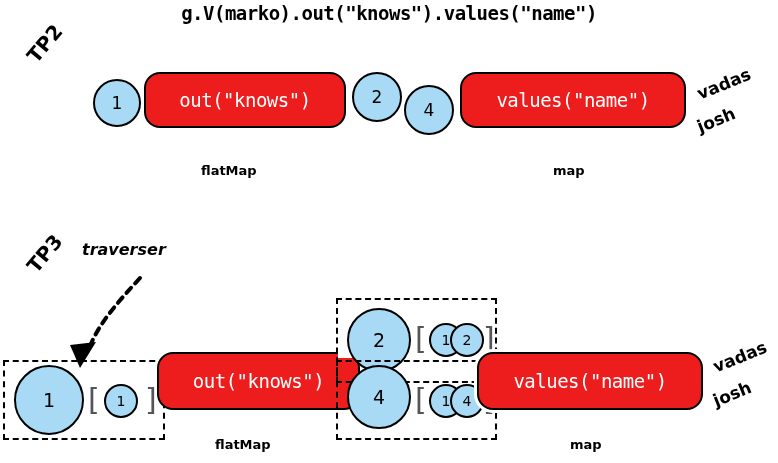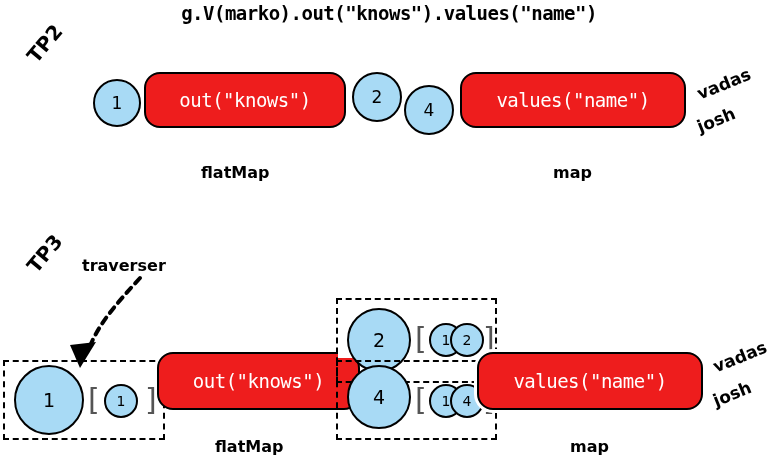--- a/index.html
+++ b/index.html
@@ -106,21 +106,21 @@
     font-family: "DejaVu Sans", "Liberation Sans", sans-serif;
     font-weight: bold;
     color: #000000;
     white-space: nowrap;
     text-shadow:
       -1.5px -1.5px 0 #fff, 1.5px -1.5px 0 #fff,
       -1.5px  1.5px 0 #fff, 1.5px  1.5px 0 #fff,
       -1.5px 0 0 #fff, 1.5px 0 0 #fff,
       0 -1.5px 0 #fff, 0 1.5px 0 #fff;
   }
-  .lbl-step { font-size: 16px; }
+  .lbl-step { font-size: 13px; }
   .lbl-tp   { font-size: 20px; transform: rotate(-50deg); transform-origin: left top; }
   .lbl-out  { font-size: 17px; transform: rotate(-22deg); transform-origin: left top; }
   .lbl-trav { font-size: 16px; }
 
   svg.arrow { position: absolute; overflow: visible; }
 </style>
 </head>
 <body>
 
 <div class="stage">
@@ -148,21 +148,21 @@
   </div>
 
   <div class="olabel lbl-out" style="left:694px; top:85px;">vadas</div>
   <div class="olabel lbl-out" style="left:694px; top:118px;">josh</div>
 
   <div class="olabel lbl-step" style="left:201px; top:163px;">flatMap</div>
   <div class="olabel lbl-step" style="left:553px; top:163px;">map</div>
 
   <div class="olabel lbl-tp" style="left:22px; top:262px;">TP3</div>
 
-  <div class="olabel lbl-trav" style="left:82px; top:256px;">traverser</div>
+  <div class="olabel lbl-trav" style="left:82px; top:240px;font-style:italic;">traverser</div>
 
   <svg class="arrow" style="left:0px; top:250px; width:200px; height:120px;" viewBox="0 0 200 120">
     <path d="M 140 28 C 118 52, 100 72, 90 96" stroke="#000" stroke-width="4" fill="none" stroke-dasharray="7 6" stroke-linecap="round"></path>
     <polygon points="80,118 96,92 70,95" fill="#000000"></polygon>
   </svg>
 
   <div class="tbox" style="left:3px; top:360px; width:162px; height:80px;"></div>
   <div class="circ nohalo" style="left:14px; top:365px; width:70px; height:70px; font-size:19px;">
     <span>1</span>
   </div>

